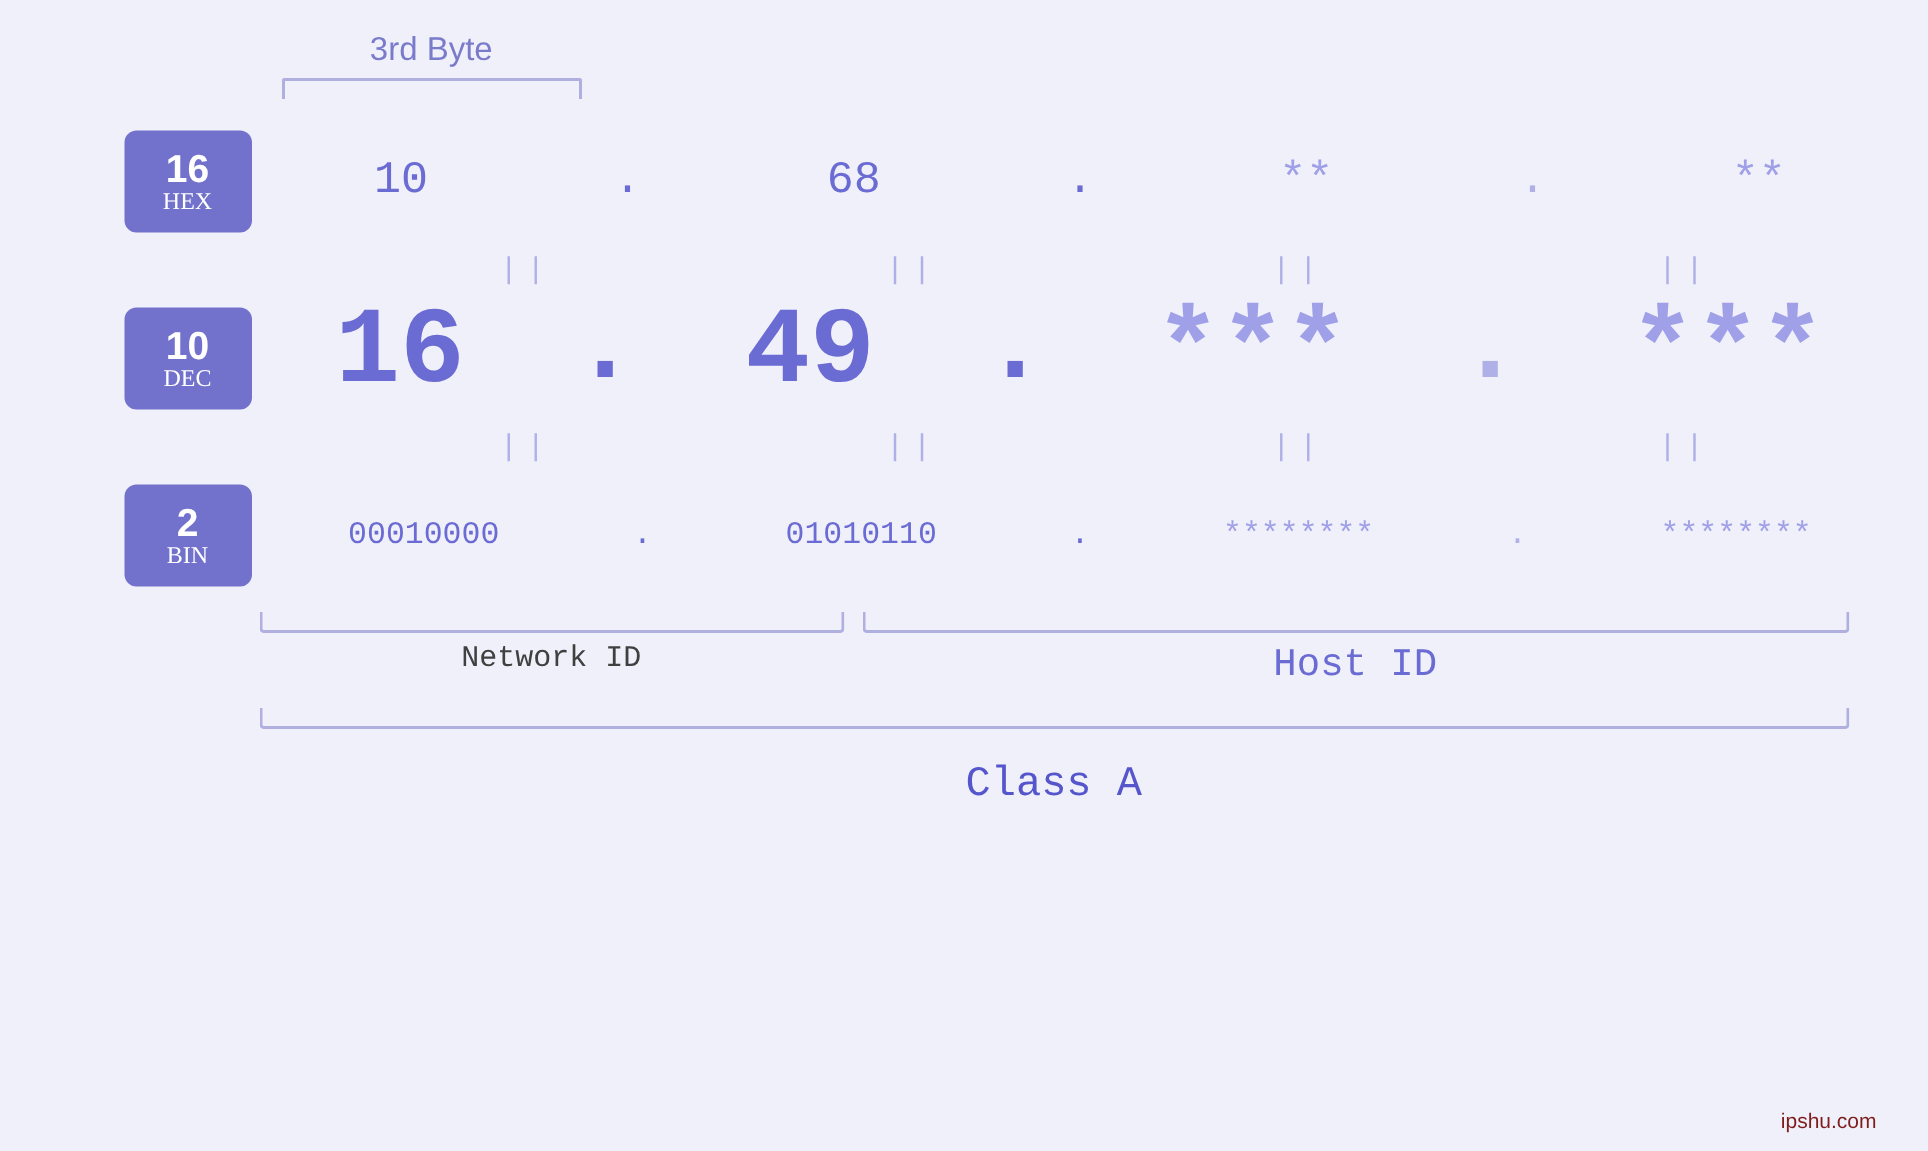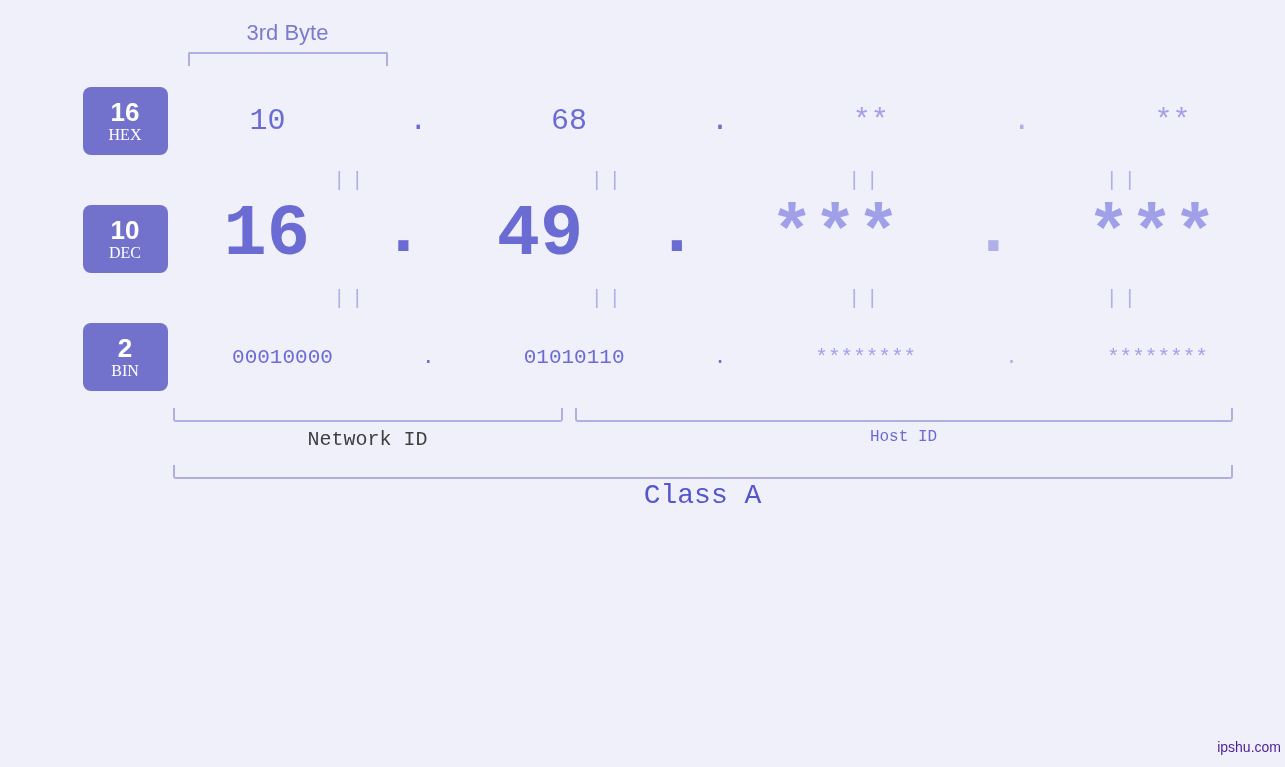--- a/index.html
+++ b/index.html
@@ -19,22 +19,22 @@
       position: relative;
       display: flex;
       flex-direction: column;
       align-items: center;
     }
 
     
     .watermark {
       position: absolute;
       bottom: 12px;
-      right: 4px;
-      color: #4c1d95;
+      right: 34px;
+      color: #7f1d1d;
       font-size: 14px;
       font-family: Arial, sans-serif;
     }
 
     
     .top-brackets {
       display: flex;
       width: 1080px;
       margin-left: 130px;
       margin-top: 20px;
@@ -231,29 +231,29 @@
       <div style="width: 12px;"></div>
       <div style="flex: 1; height: 14px; border: 2px solid #b0b0e0; border-top: none; border-radius: 0 0 3px 3px;"></div>
     </div>
 
     <div style="display:flex; margin-left: 120px; width: 1060px; margin-top: 6px;">
       <div style="width: 390px; text-align: center;">
         <span style="color:#404040; font-size: 20px; font-family: 'Courier New', Courier, monospace;">Network ID</span>
       </div>
       <div style="width: 12px;"></div>
       <div style="flex: 1; text-align: center;">
-        <span style="color:#6b6bd4; font-size: 16px; font-family: 'Courier New', Courier, monospace;">Host ID</span>
+        <span style="color:#6b6bd4; font-size: 26px; font-family: 'Courier New', Courier, monospace;">Host ID</span>
       </div>
     </div>
 
     <div style="display:flex; margin-left: 120px; margin-top: 14px; width: 1060px;">
       <div style="flex: 1; height: 14px; border: 2px solid #b0b0e0; border-top: none; border-radius: 0 0 3px 3px;"></div>
     </div>
 
-    <div style="display:flex; margin-left: 120px; width: 1060px; margin-top: 1px; justify-content: center;">
+    <div style="display:flex; margin-left: 120px; width: 1060px; margin-top: 22px; justify-content: center;">
       <span style="color: #5555cc; font-size: 28px; font-family: 'Courier New', Courier, monospace;">Class A</span>
     </div>
 
   </div>
 
   <div class="watermark">ipshu.com</div>
 
 </div>
 
 </body></html>

